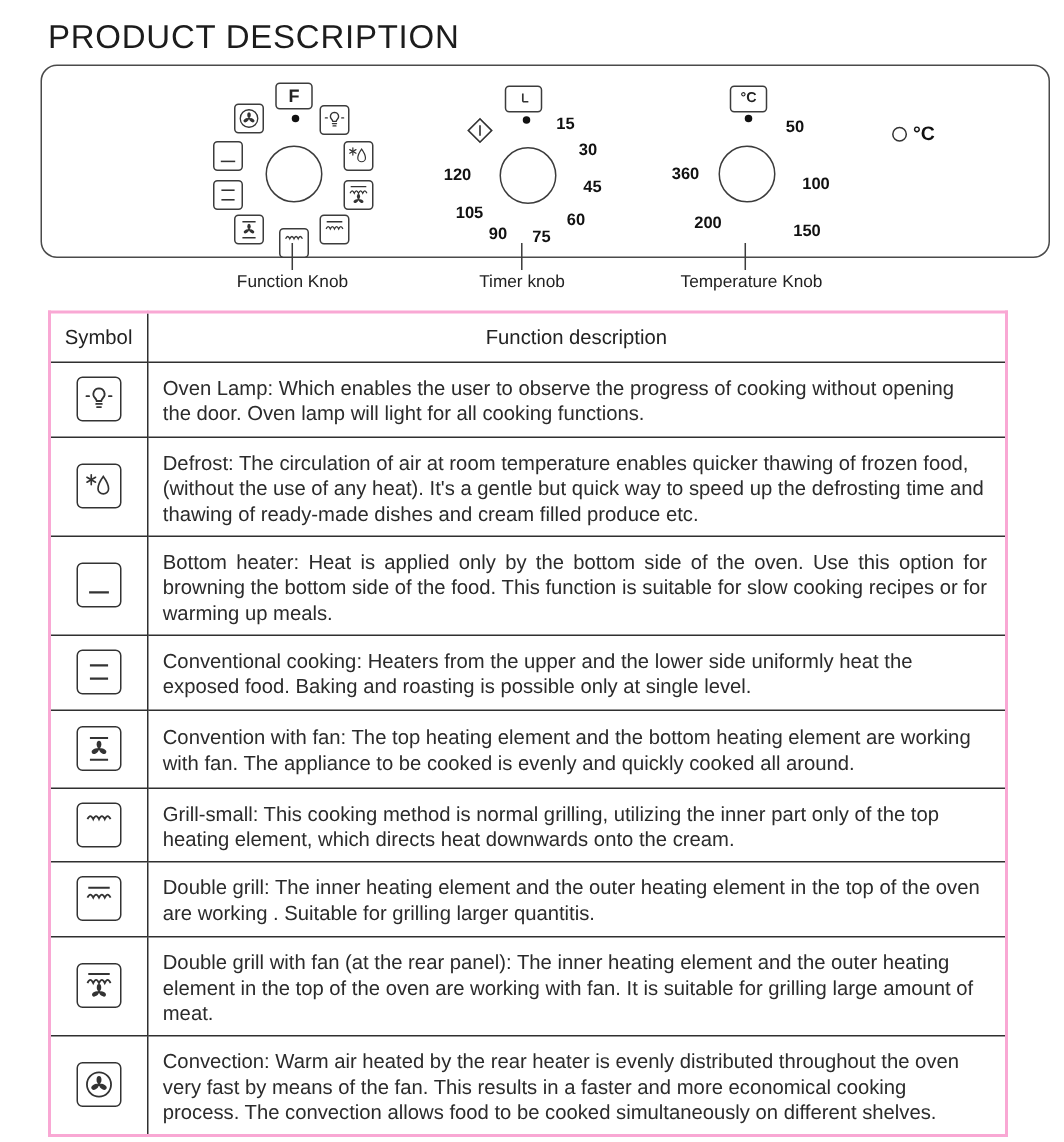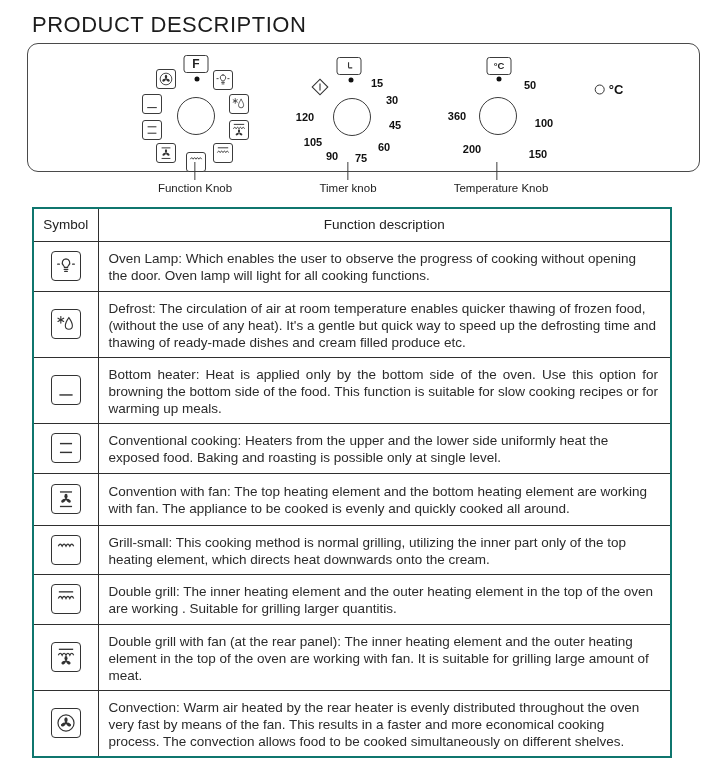--- a/index.html
+++ b/index.html
@@ -21,21 +21,21 @@
   .diamond-icon svg{width:20px;height:20px;display:block;}
   .temp-ind{transform:translate(-50%,-50%);display:flex;align-items:center;gap:4px;}
   .temp-ind .ring{width:8px;height:8px;border:1.4px solid #333;border-radius:50%;}
   .temp-ind .lbl{font-size:13px;font-weight:bold;color:#111;}
   .knob-tick{width:1.3px;height:18px;background:#3c3c3c;transform:translateX(-50%);}
   .knob-label{font-size:11.5px;color:#222;transform:translateX(-50%);white-space:nowrap;}
   
   .func-table{left:32px;top:207px;}
   table{border-collapse:collapse;width:640px;table-layout:fixed;}
   th,td{border:1.2px solid #2f2f2f;}
-  table{border:2px solid #0f766e;}
+  table{border:2px solid #f9a8d4;}
   th{font-size:13.5px;font-weight:normal;color:#222;}
   col.c-sym{width:65px;}
   td.sym-cell{text-align:center;vertical-align:middle;}
   td.desc-cell{font-size:13.5px;line-height:17px;color:#2b2b2b;padding:8px 12px 6px 10px;vertical-align:middle;}
   td.desc-cell.justify div{text-align:justify;}
   .tbl-icon{display:inline-flex;align-items:center;justify-content:center;width:28px;height:28px;border:1.5px solid #333;border-radius:4px;color:#333;vertical-align:middle;}
   .tbl-icon svg{width:22px;height:22px;display:block;}
 </style>
 </head>
 <body>

